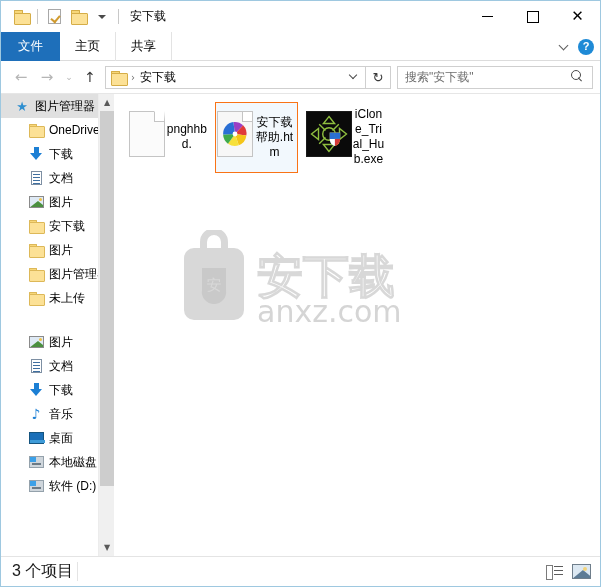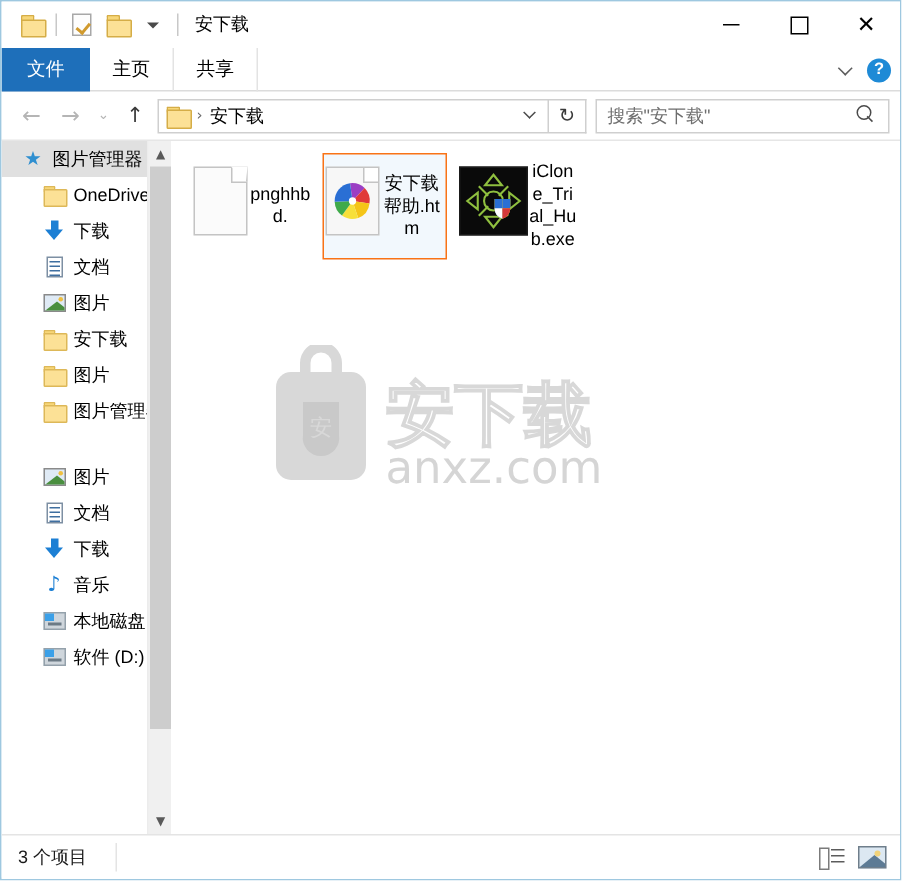--- a/index.html
+++ b/index.html
@@ -471,21 +471,21 @@
 
   
   #statusbar {
     position: relative;
     height: 29px;
     border-top: 1px solid #e4e4e4;
     background: #ffffff;
     display: flex; align-items: center;
     padding-left: 11px;
   }
-  #status-text { font-size: 12px; color: #1a1a1a; }
+  #status-text { font-size: 16px; color: #1a1a1a; }
   #status-sep {
     position: absolute; left: 76px; top: 5px;
     width: 1px; height: 19px; background: #e4e4e4;
   }
   #view-toggles {
     position: absolute; right: 9px; top: 0; height: 29px;
     display: flex; align-items: center; gap: 8px;
   }
   .vt { width: 18px; height: 16px; position: relative; }
   .vt-details {
@@ -627,20 +627,26 @@
               <span class="ic-folder"></span>
             </span>
             <span class="lbl">图片</span>
           </div>
           <div class="nav-item lvl1">
             <span class="ico">
               <span class="ic-folder"></span>
             </span>
             <span class="lbl">图片管理器</span>
           </div>
+          <div class="nav-item lvl1">
+            <span class="ico">
+              <span class="ic-folder"></span>
+            </span>
+            <span class="lbl">未上传</span>
+          </div>
           <div class="spacer"></div>
           <div class="spacer"></div>
           <div class="nav-item lvl1">
             <span class="ico">
               <span class="ic-pic"></span>
             </span>
             <span class="lbl">图片</span>
           </div>
           <div class="nav-item lvl1">
             <span class="ico">
@@ -652,20 +658,26 @@
             <span class="ico">
               <span class="ic-dl"></span>
             </span>
             <span class="lbl">下载</span>
           </div>
           <div class="nav-item lvl1">
             <span class="ico">
               <span class="ic-music">♪</span>
             </span>
             <span class="lbl">音乐</span>
+          </div>
+          <div class="nav-item lvl1">
+            <span class="ico">
+              <span class="ic-desktop"></span>
+            </span>
+            <span class="lbl">桌面</span>
           </div>
           <div class="nav-item lvl1">
             <span class="ico">
               <span class="ic-drive"></span>
             </span>
             <span class="lbl">本地磁盘 (C</span>
           </div>
           <div class="nav-item lvl1">
             <span class="ico">
               <span class="ic-drive"></span>

